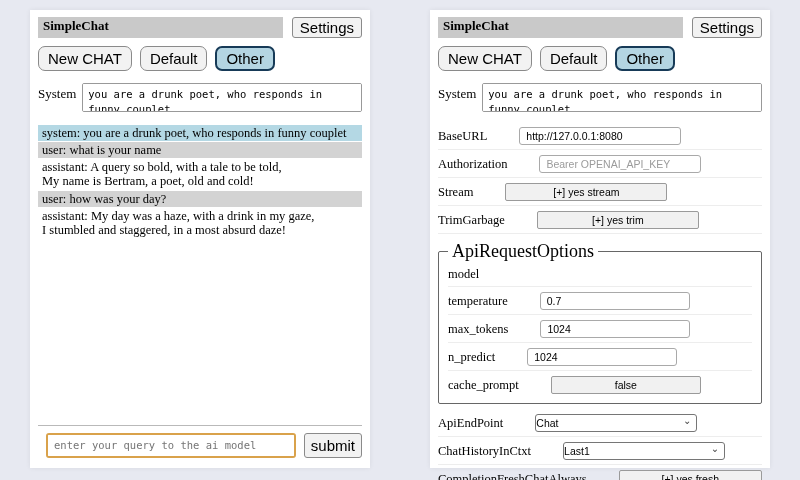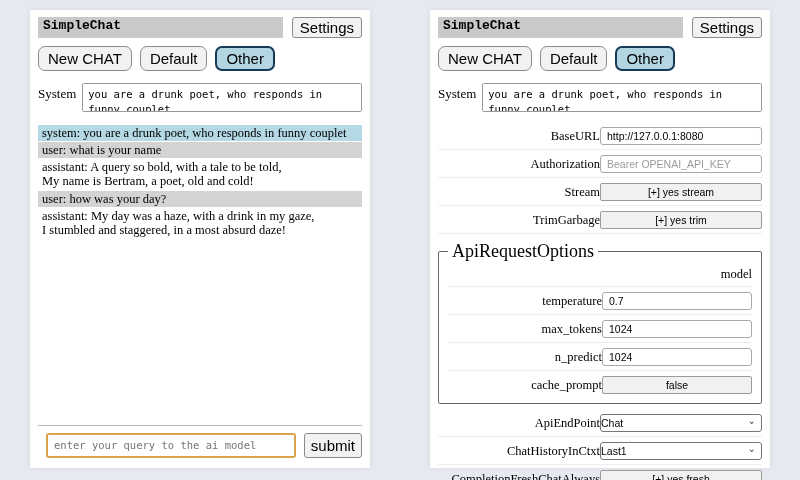--- a/index.html
+++ b/index.html
@@ -19,21 +19,20 @@
     padding: 7px 8px 10px;
     display: flex; flex-direction: column;
     box-shadow: 0 0 5px rgba(0,0,0,0.07);
   }
   
   .titlebar { display: flex; gap: 9px; align-items: stretch; }
   .title {
     flex: 1; background: #c9c9c9;
     font-weight: bold; font-size: 13px; line-height: 16px;
     padding: 1px 5px;
-    font-family: Liberation Mono, monospace;
   }
   button {
     font-family: "Liberation Sans", sans-serif;
     font-size: 15px; color: #000;
     background: #f2f2f2;
     border: 1px solid #8a8a8a; border-radius: 3px;
     padding: 1px 7px;
     cursor: pointer;
   }
   .toolbar { margin-top: 8px; display: flex; gap: 8px; }
@@ -55,22 +54,22 @@
   }
   
   .chat-log { margin-top: 13px; flex: 1; overflow: hidden; font-size: 12.5px; line-height: 1.13; }
   .msg { padding: 1px 4px; margin-bottom: 1px; white-space: pre-line; }
   .msg-system { background: #b4d8e4; }
   .msg-user { background: #d3d3d3; }
   .msg-assistant { background: transparent; }
   
   .settings { margin-top: 10px; font-size: 12.5px; }
   .srow {
-    display: flex; justify-content: flex-end; align-items: center;
-    padding: 5px 0 4px; border-bottom: 1px solid #ededed;
+    display: flex; justify-content: flex-start; align-items: center;
+    padding: 5px 0 4px; border-bottom: 1px solid #ededed; gap: 32px;
   }
   .ctrl { width: 162px; }
   input.txt {
     width: 100%;
     font-family: "Liberation Sans", sans-serif;
     font-size: 10.5px;
     border: 1px solid #a9a9a9; border-radius: 3px;
     padding: 2px 6px; outline: none;
   }
   input.txt::placeholder { color: #9b9b9b; }

